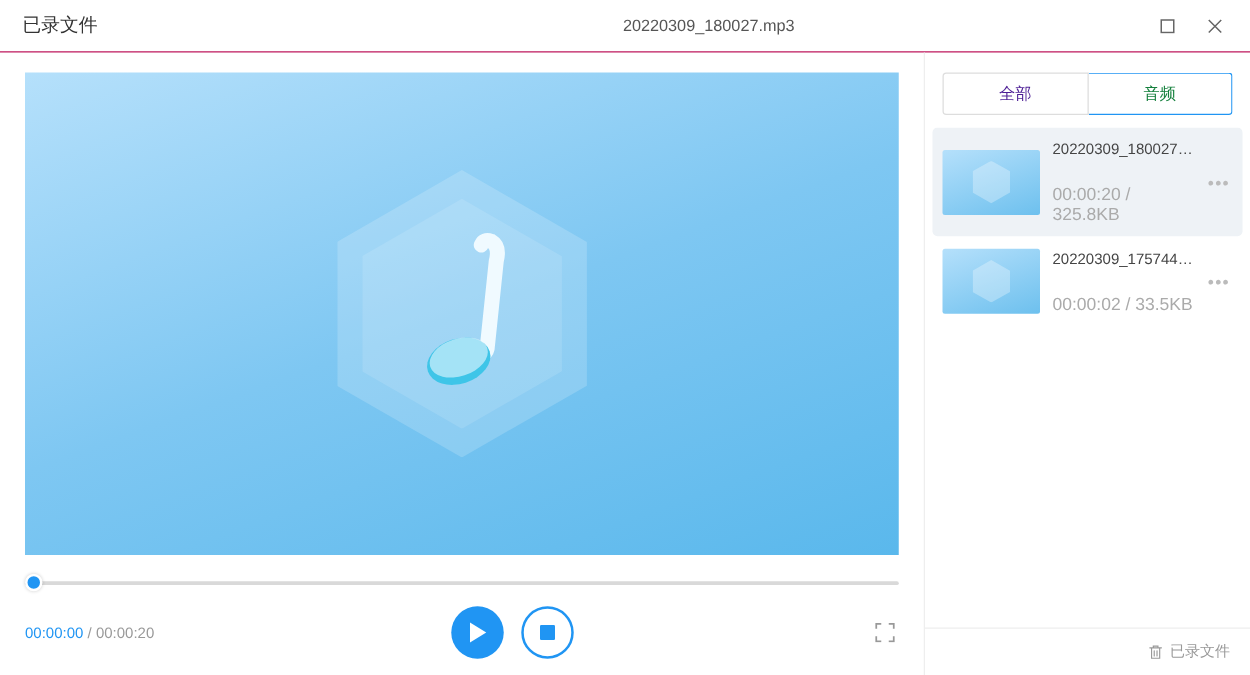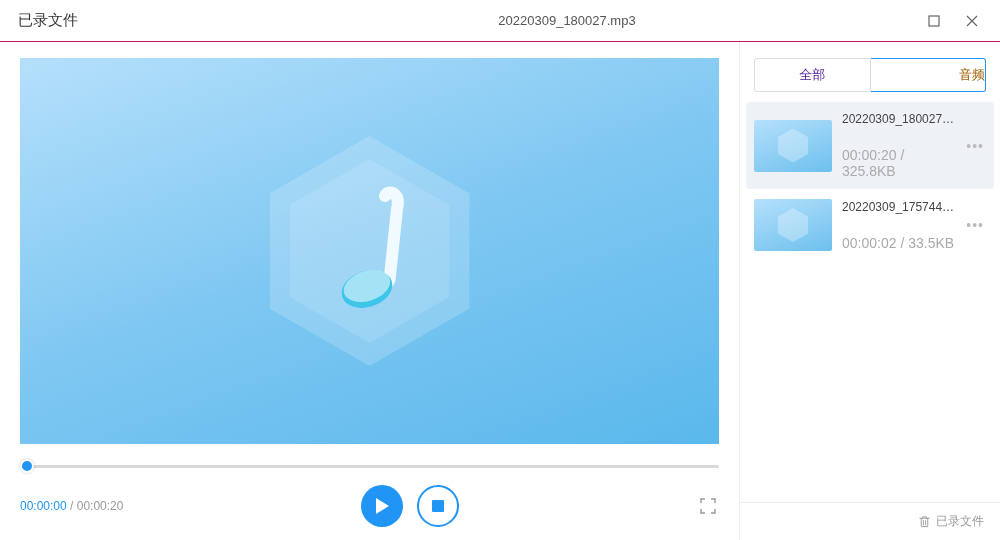--- a/index.html
+++ b/index.html
@@ -178,24 +178,23 @@
       font-size: 13px;
       border: 1px solid #ddd;
       cursor: pointer;
       color: #4c1d95;
     }
     .tab:first-child { border-radius: 3px 0 0 3px; }
     .tab:last-child { border-radius: 0 3px 3px 0; }
     .tab:not(:first-child) { border-left: none; }
     .tab.active {
       border-color: #2095f3;
-      color: #a16207;
+      color: #15803d;
       position: relative;
       z-index: 1;
-      text-align: right;
     }
     .file-list {
       flex: 1;
       overflow-y: auto;
       padding: 0 6px;
     }
     .file-item {
       display: flex;
       align-items: center;
       padding: 10px 8px;

